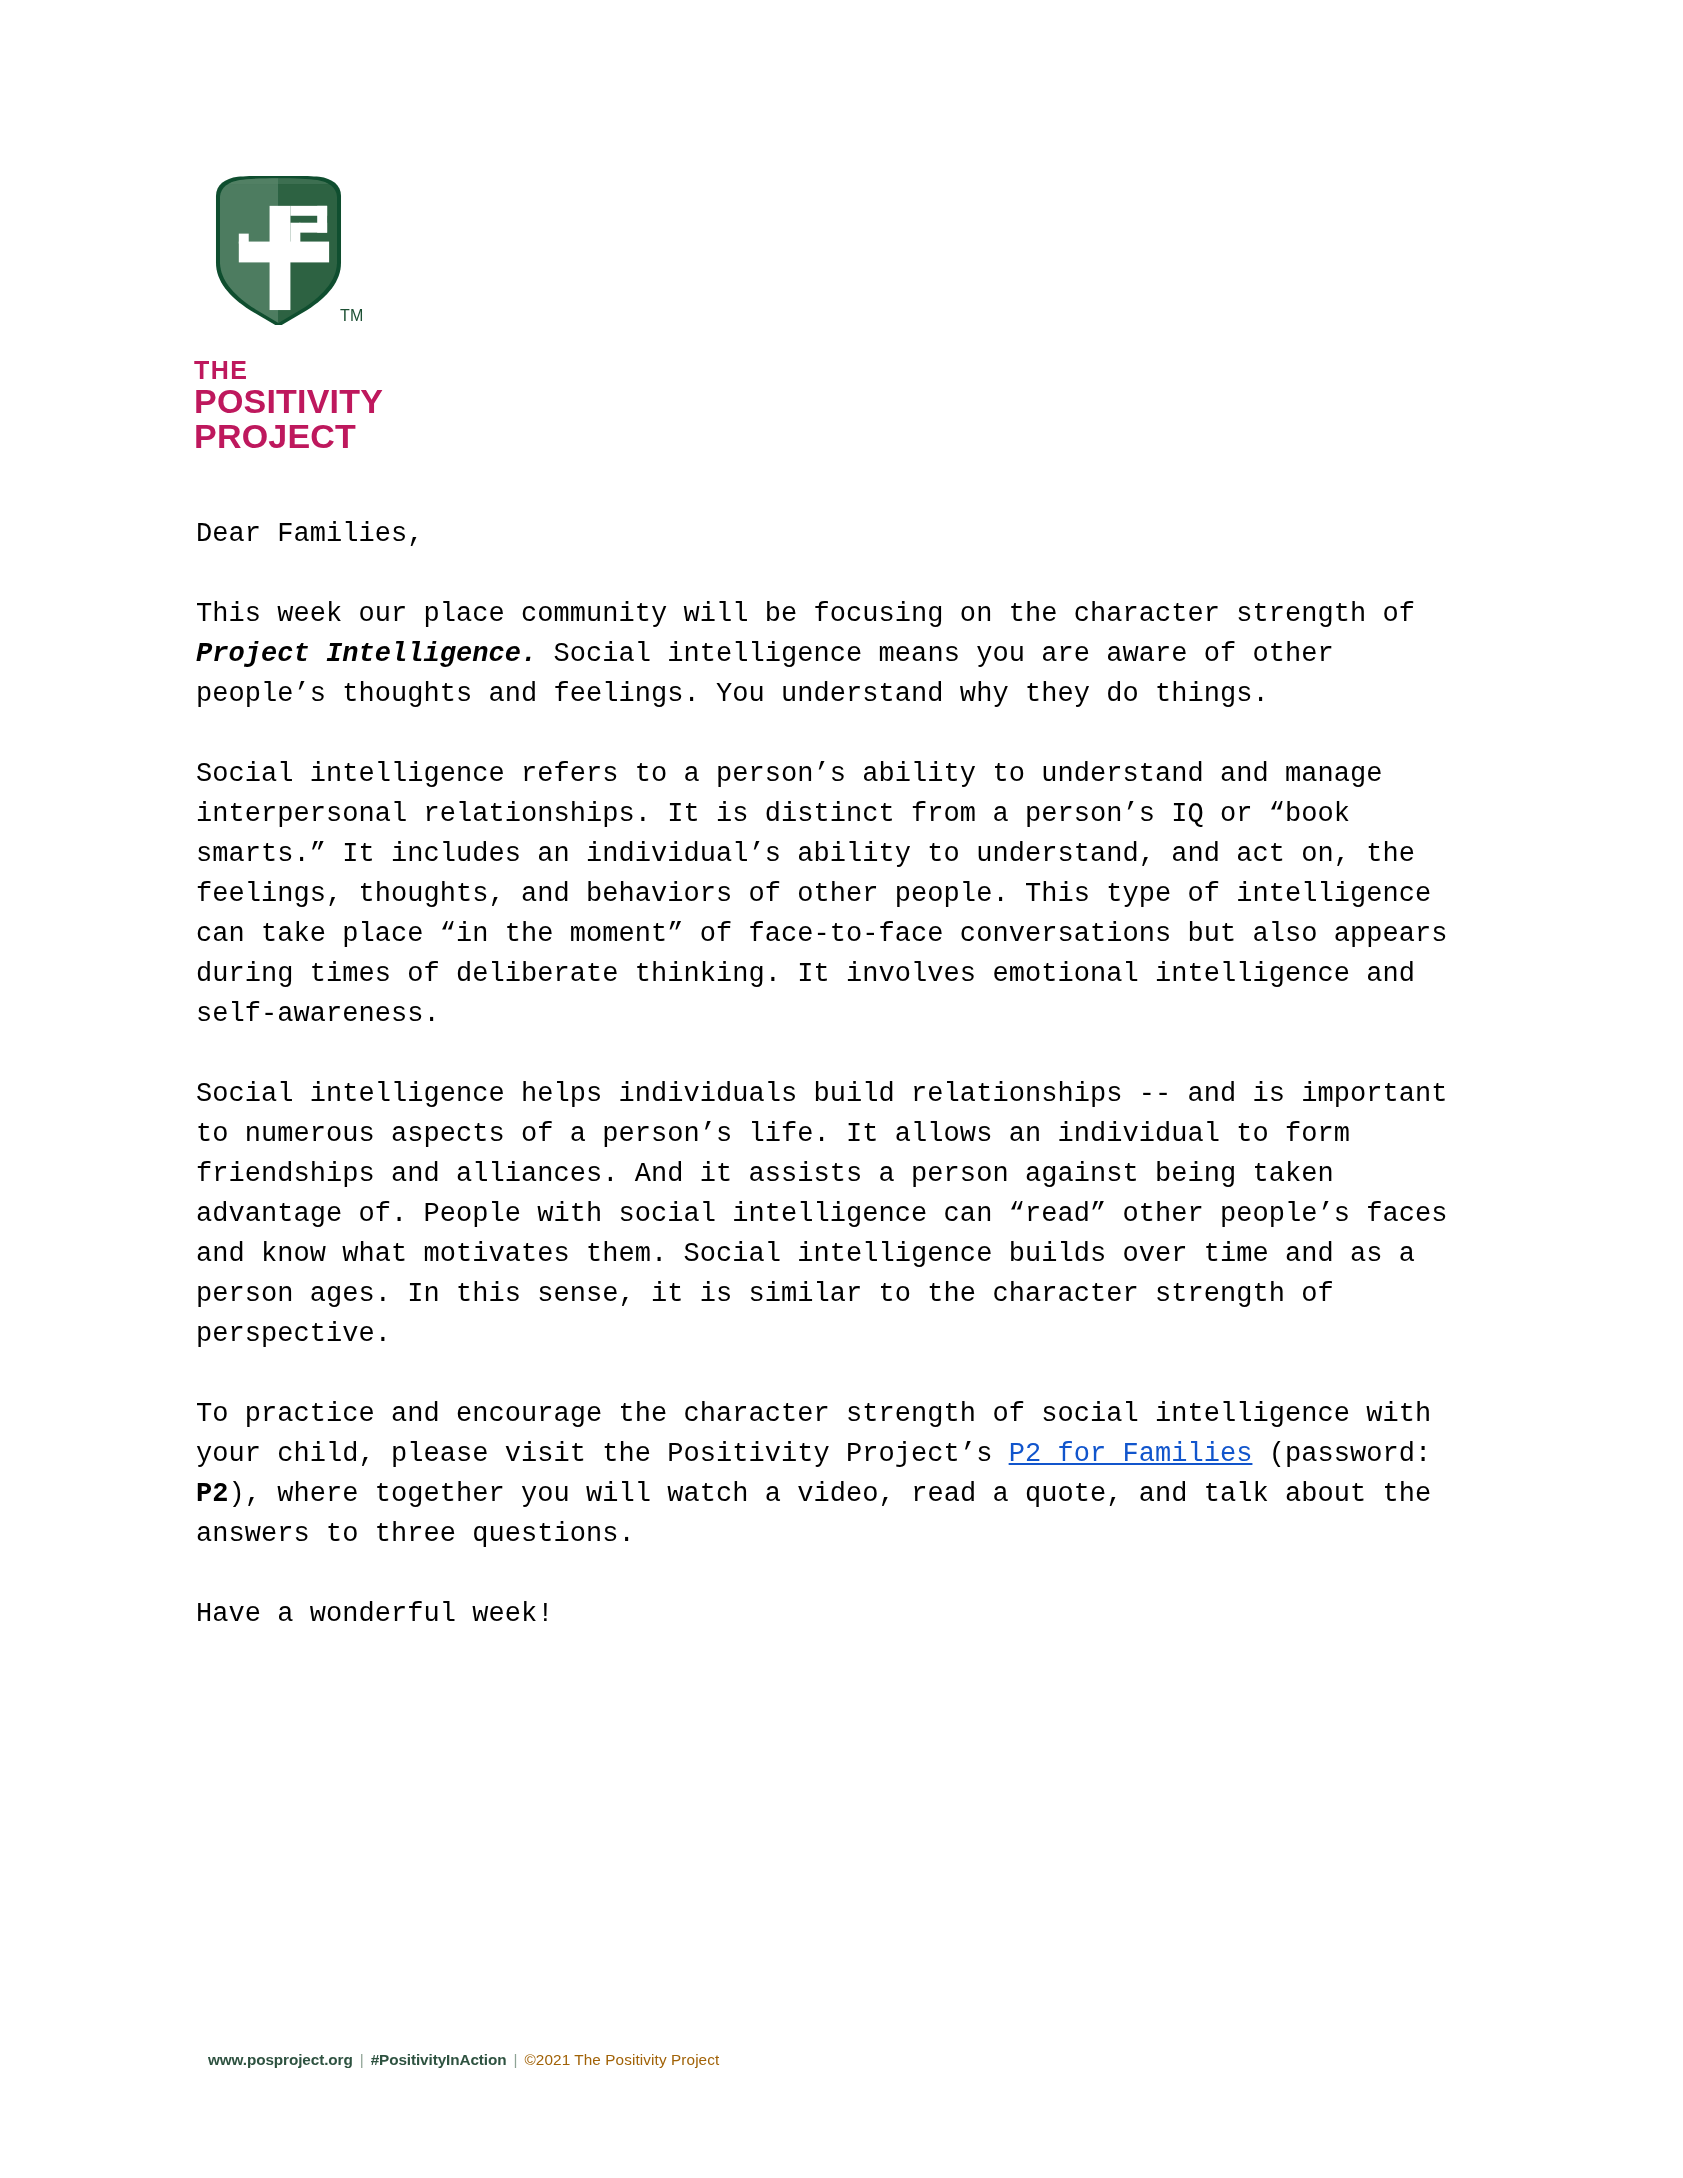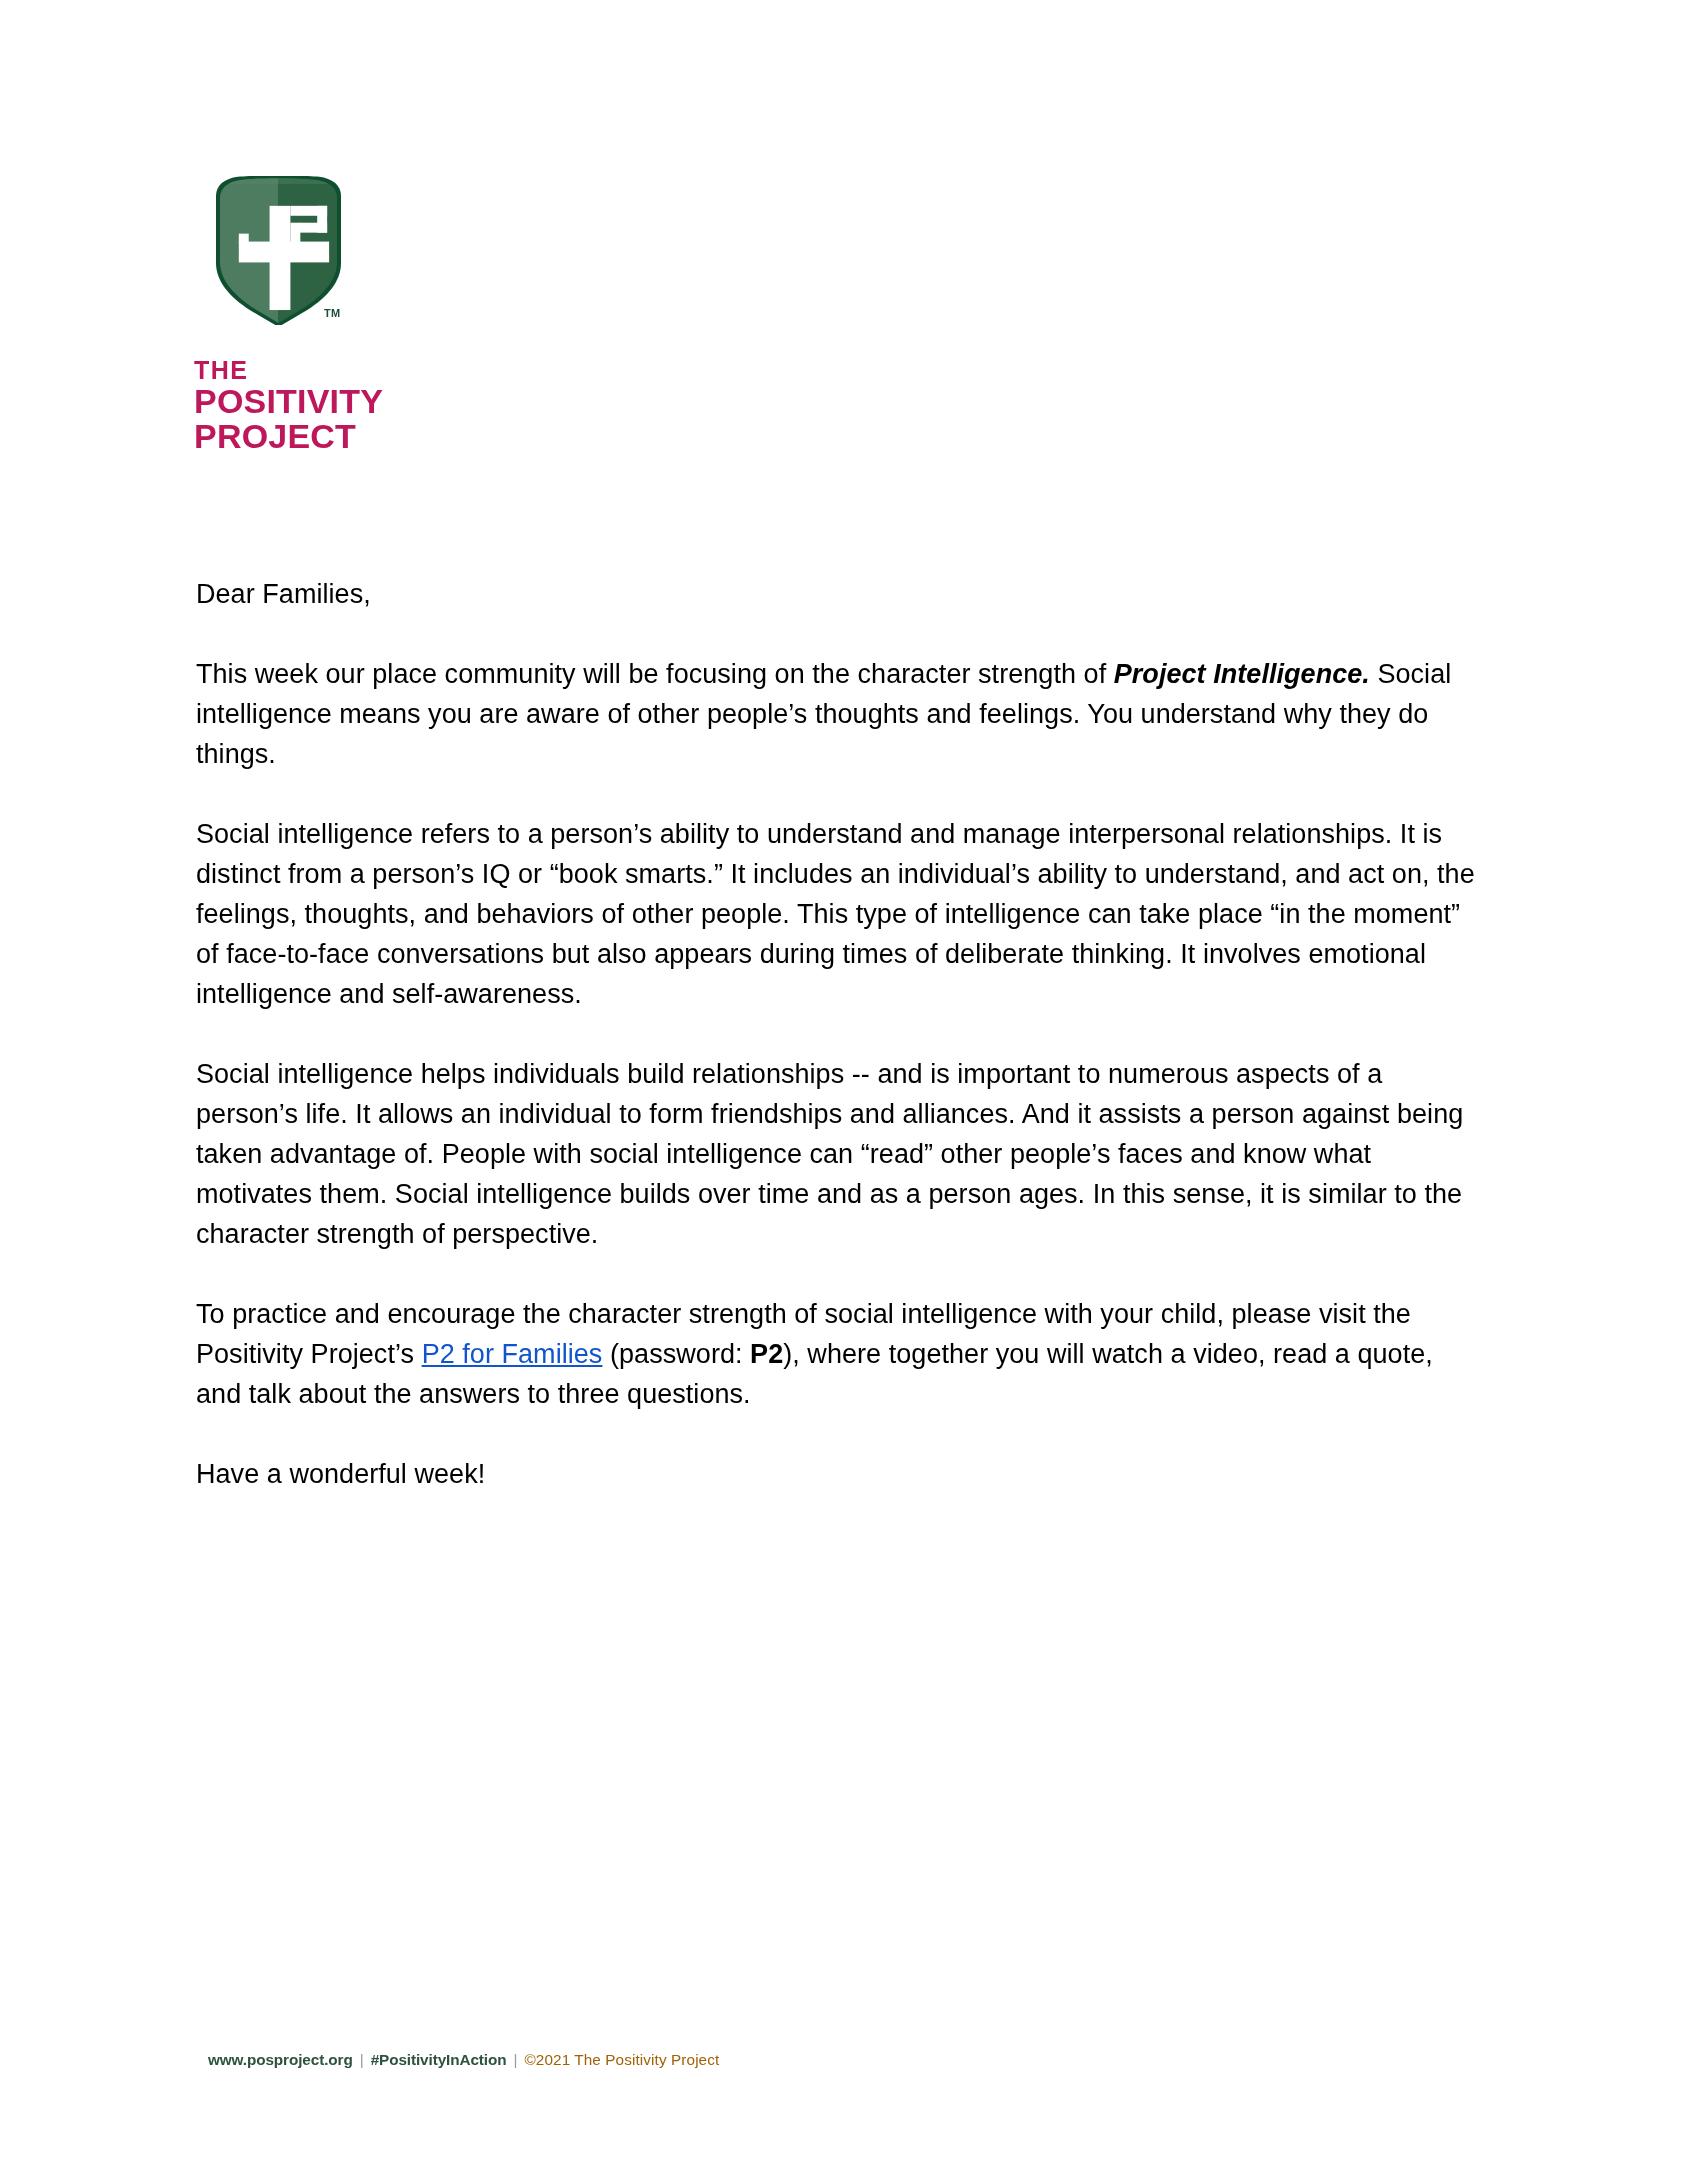--- a/index.html
+++ b/index.html
@@ -35,24 +35,24 @@
     position: relative;
     width: 129px;
     height: 158px;
     margin-left: 20px;
   }
 
   .shield-svg { display: block; }
 
   .tm-mark {
     position: absolute;
-    left: 110px;
+    left: 126px;
     top: 131px;
-    font-size: 11px;
-    font-weight: 700;
+    font-size: 16px;
+    font-weight: 400;
     color: #1d5034;
     letter-spacing: 0.2px;
   }
 
   .wordmark {
     margin-top: 24px;
     color: #be185d;
     font-family: "Liberation Sans", sans-serif;
     font-weight: 700;
     line-height: 1.03;
@@ -71,26 +71,27 @@
   .wordmark .w-project {
     font-size: 34px;
     letter-spacing: 0.2px;
     display: block;
   }
 
   
   .letter {
     position: absolute;
     left: 196px;
-    top: 574px;
+    top: 514px;
     width: 1283px;
     font-size: 27px;
     line-height: 40px;
     color: #000000;
     letter-spacing: 0.05px;
+    font-family: Liberation Mono, monospace;
   }
 
   .letter p {
     margin: 0 0 40px 0;
   }
   .letter p:last-child { margin-bottom: 0; }
 
   .letter em.bi {
     font-style: italic;
     font-weight: 700;

